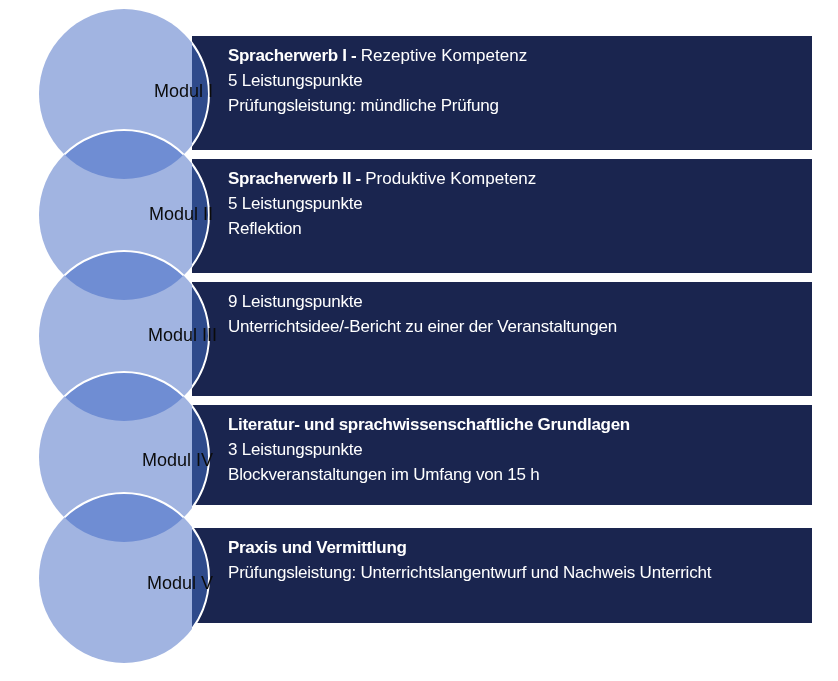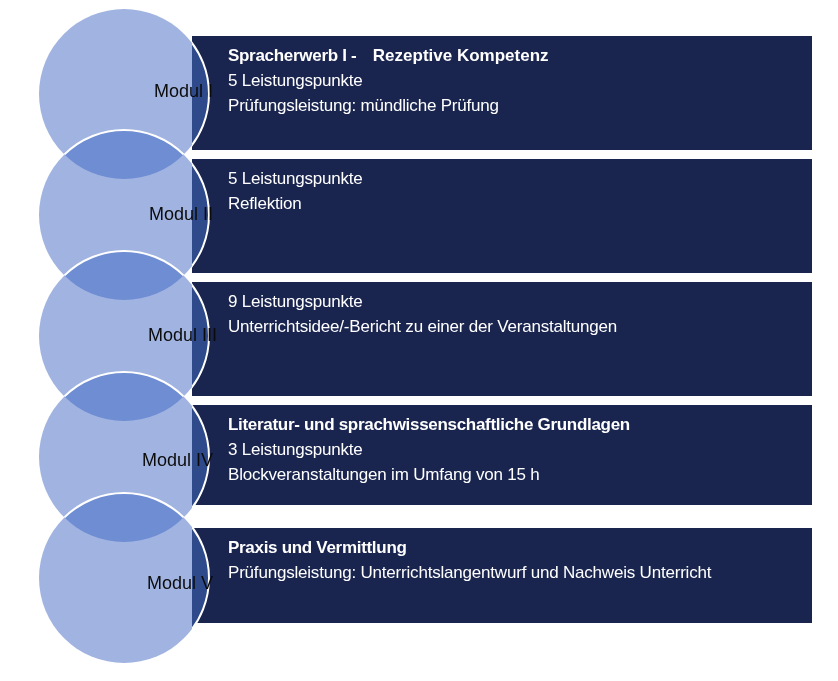--- a/index.html
+++ b/index.html
@@ -1,35 +1,36 @@
 <!DOCTYPE html>
 <html><head>
 <meta charset="utf-8">
 <style>
   html, body { margin: 0; padding: 0; background: #ffffff; }
   body { width: 838px; height: 681px; position: relative; overflow: hidden;
          font-family: "Liberation Sans", "DejaVu Sans", sans-serif; }
   .box { position: absolute; left: 192px; width: 620px; background: #1a254f; box-sizing: border-box;
          padding: 7px 10px 0 36px; color: #ffffff; font-size: 17px; line-height: 25px; }
   .box .title { font-weight: bold; letter-spacing: -0.3px; }
-  .box .subtitle { font-weight: bold; margin-left: 12px; }
+  .box .subtitle { font-weight: normal; }
   .box .line { letter-spacing: -0.2px; }
   .circle-layer { position: absolute; left: 0; top: 0; width: 838px; height: 681px; pointer-events: none; }
   .label { position: absolute; width: 170px; text-align: right; color: #0b0b0b; font-size: 18px; line-height: 30px; }
 </style>
 </head>
 <body>
 
 <div class="box" style="top:36px;height:114px;">
   <div><span class="title">Spracherwerb I - </span><span class="subtitle">Rezeptive Kompetenz</span></div>
   <div class="line">5 Leistungspunkte</div>
   <div class="line">Prüfungsleistung: mündliche Prüfung</div>
 </div>
 
 <div class="box" style="top:159px;height:114px;">
+  <div><span class="title">Spracherwerb II - </span><span class="subtitle">Produktive Kompetenz</span></div>
   <div class="line">5 Leistungspunkte</div>
   <div class="line">Reflektion</div>
 </div>
 
 <div class="box" style="top:282px;height:114px;">
   <div class="line">9 Leistungspunkte</div>
   <div class="line">Unterrichtsidee/-Bericht zu einer der Veranstaltungen</div>
 </div>
 
 <div class="box" style="top:405px;height:100px;">

